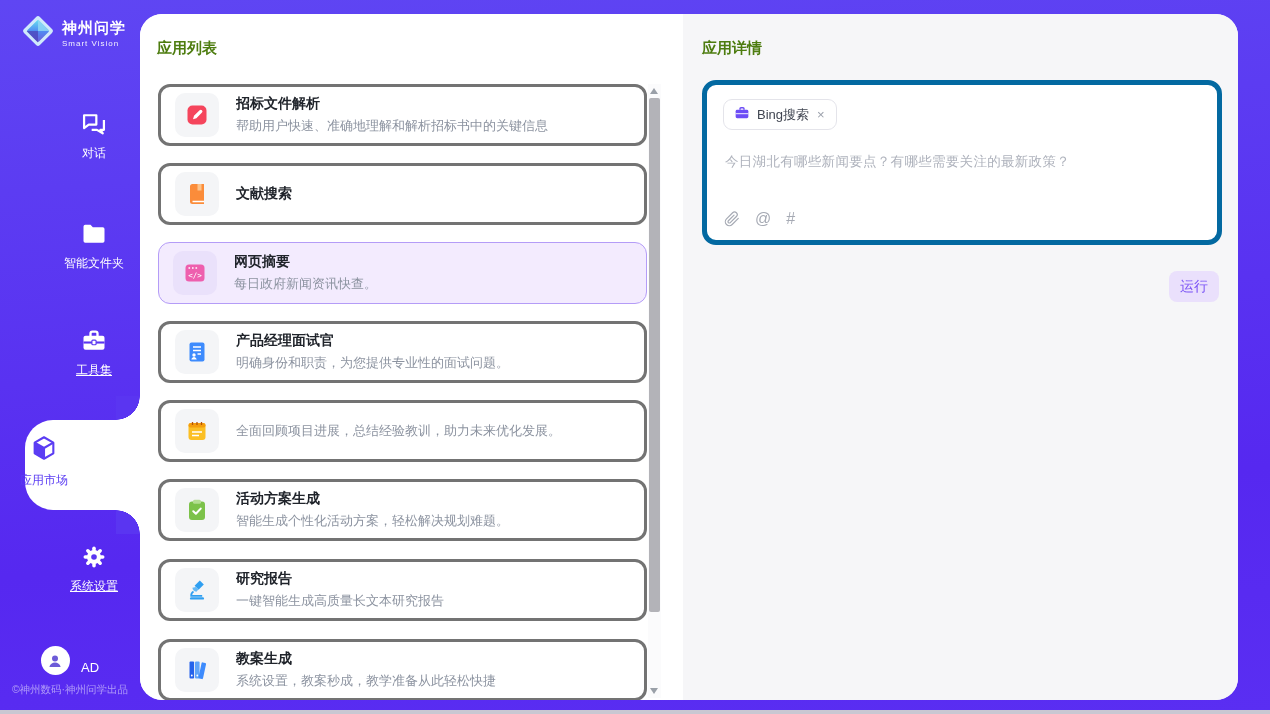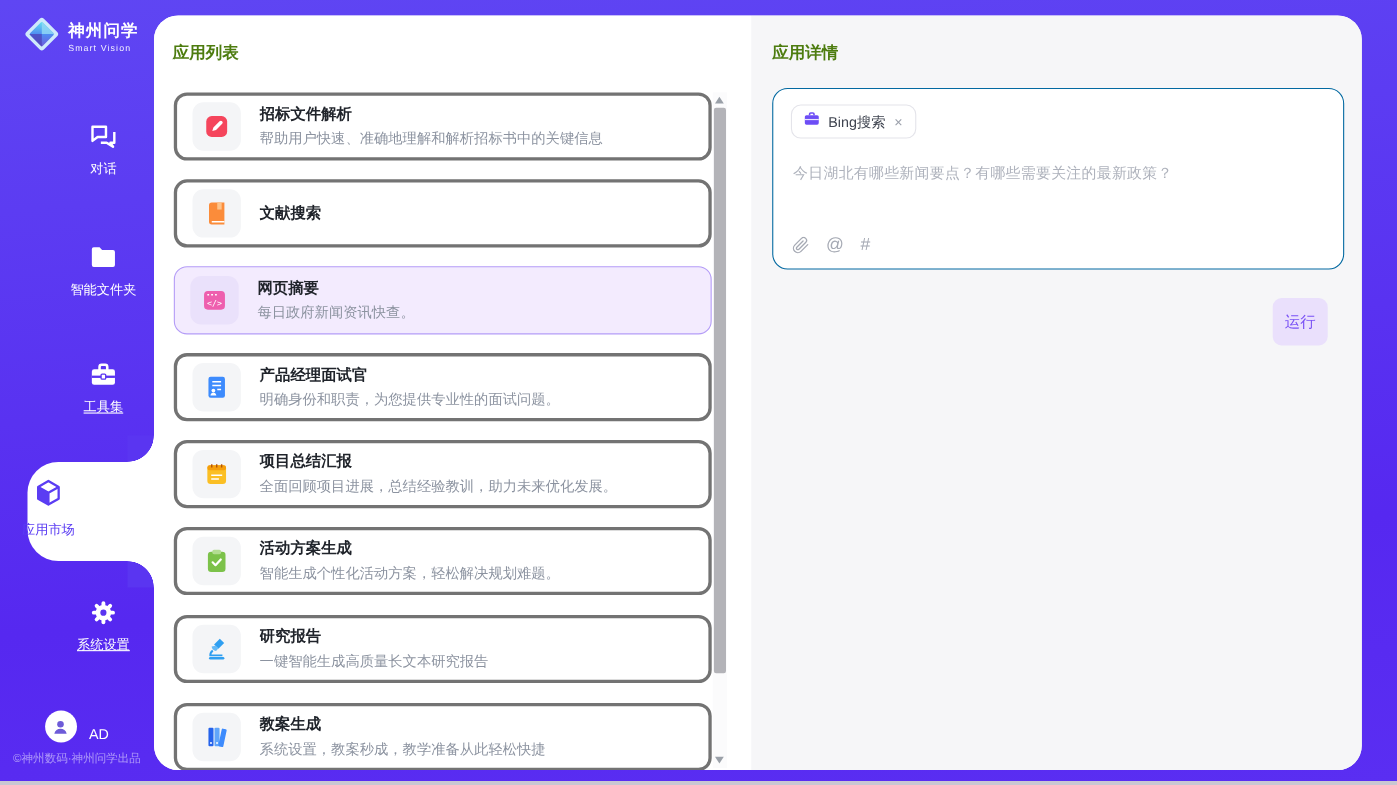--- a/index.html
+++ b/index.html
@@ -49,30 +49,30 @@
   .card-desc { font-size:13px; color:#8c93a0; white-space:nowrap; }
 
   
   .sb-track { position:absolute; right:22px; top:70px; width:13px; height:614px; background:#fbfbfc; }
   .sb-up,.sb-down { position:absolute; left:2px; width:0; height:0; border-left:4.5px solid transparent; border-right:4.5px solid transparent; cursor:pointer; }
   .sb-up { top:4px; border-bottom:6px solid #9aa0a8; }
   .sb-down { bottom:4px; border-top:6px solid #9aa0a8; }
   .sb-thumb { position:absolute; left:1px; top:14px; width:11px; height:514px; background:#b3b3b8; border-radius:2px; cursor:pointer; }
 
   .detail-panel { position:relative; flex:1; height:100%; background:#f6f6f8; }
-  .input-card { position:absolute; left:19px; top:66px; width:520px; height:165px; background:#fff; border:1px solid #0369a1; border-radius:14px; }
+  .input-card { position:absolute; left:19px; top:66px; width:520px; height:165px; background:#fff; border:5px solid #0369a1; border-radius:14px; }
   .chip { position:absolute; left:16px; top:14px; height:31px; display:inline-flex; align-items:center; gap:7px; padding:0 10px; background:#fff; border:1px solid #e4e4ea; border-radius:9px; cursor:default; }
   .chip-label { font-size:13px; color:#3f4450; }
   .chip-close { font-size:13px; color:#9ba0ab; cursor:pointer; line-height:1; padding:0 1px; }
   .query { position:absolute; left:18px; top:68px; right:18px; font-size:13.5px; color:#aeb2bc; letter-spacing:.3px; cursor:text; }
   .input-toolbar { position:absolute; left:17px; bottom:13px; display:flex; align-items:center; gap:15px; color:#a6aab4; }
   .tb-glyph { font-size:16px; cursor:pointer; line-height:1; }
   .tb-ic { cursor:pointer; display:flex; }
 
-  .run-btn { position:absolute; right:31px; top:257px; width:50px; height:43px; background:#eae0fc; border:none; border-radius:8px; color:#7a52f5; font-size:14px; font-family:inherit; cursor:pointer; display:flex; align-items:center; justify-content:center; }
+  .run-btn { position:absolute; right:19px; top:257px; width:50px; height:31px; background:#eae0fc; border:none; border-radius:8px; color:#7a52f5; font-size:14px; font-family:inherit; cursor:pointer; display:flex; align-items:center; justify-content:center; }
 </style>
 </head>
 <body>
 
 <aside class="sidebar">
   <div class="logo">
     <span>
       <svg width="36" height="36" viewBox="0 0 40 40">
         <defs>
             <linearGradient id="lg1" x1="0" y1="0" x2="1" y2="1">
@@ -232,21 +232,20 @@
     <div class="card" style="top:386px">
       <span class="tile">
         <svg width="24" height="24" viewBox="0 0 24 24">
           <rect x="3.5" y="4" width="17" height="17" rx="3" fill="#fbbf24"></rect>
           <rect x="3.5" y="4" width="17" height="4.5" rx="2" fill="#f59e0b"></rect>
           <path d="M7 13h10M7 16.5h7" stroke="#fff" stroke-width="1.4"></path>
           <path d="M7.5 3v3M12 3v3M16.5 3v3" stroke="#b45309" stroke-width="1.3"></path>
         </svg>
       </span>
       <span class="card-text">
-        <span class="card-title">项目总结汇报</span>
         <span class="card-desc">全面回顾项目进展，总结经验教训，助力未来优化发展。</span>
       </span>
     </div>
 
     <div class="card" style="top:465px">
       <span class="tile">
         <svg width="24" height="24" viewBox="0 0 24 24">
           <rect x="4" y="3.5" width="16" height="18.5" rx="3" fill="#7cc24a"></rect>
           <rect x="8" y="1.8" width="8" height="4" rx="1.6" fill="#b3dd92"></rect>
           <path d="M8.3 13.2l2.6 2.6 4.8-5.2" stroke="#fff" stroke-width="2" fill="none" stroke-linecap="round" stroke-linejoin="round"></path>

